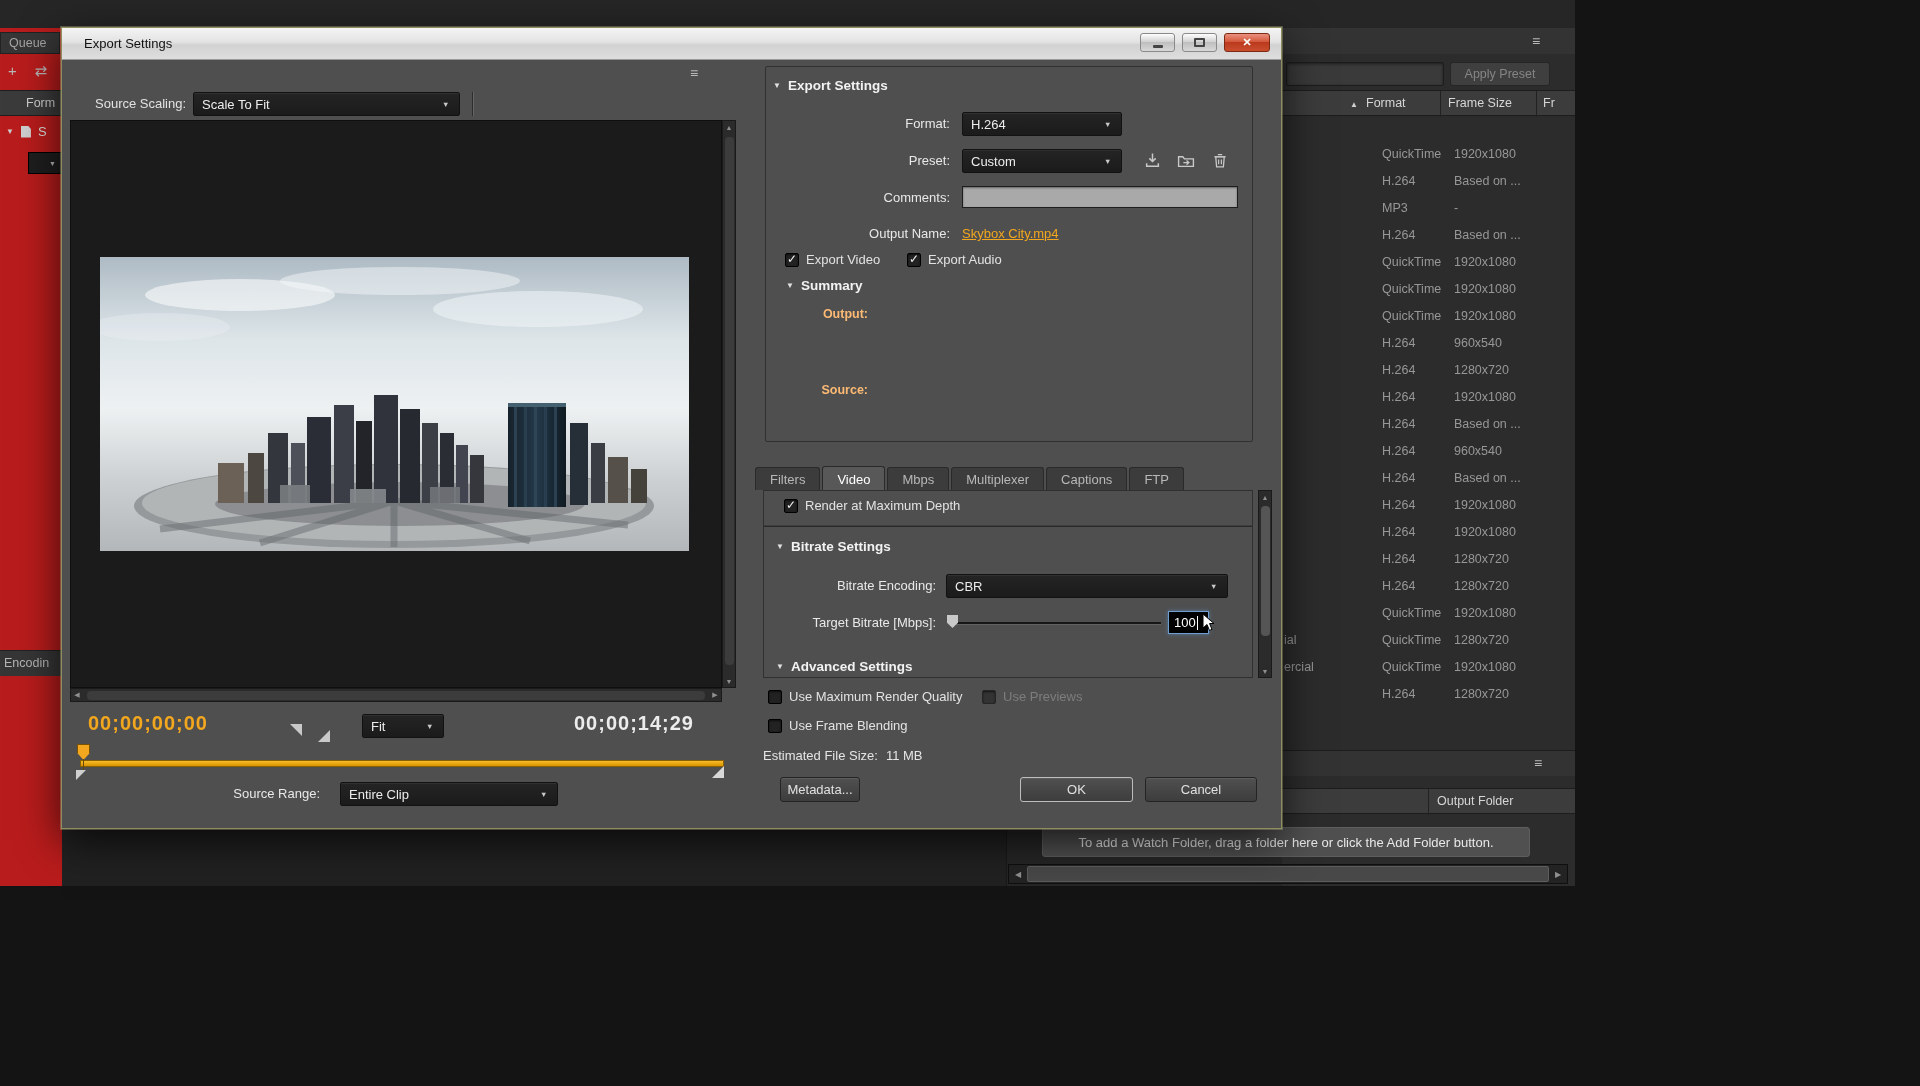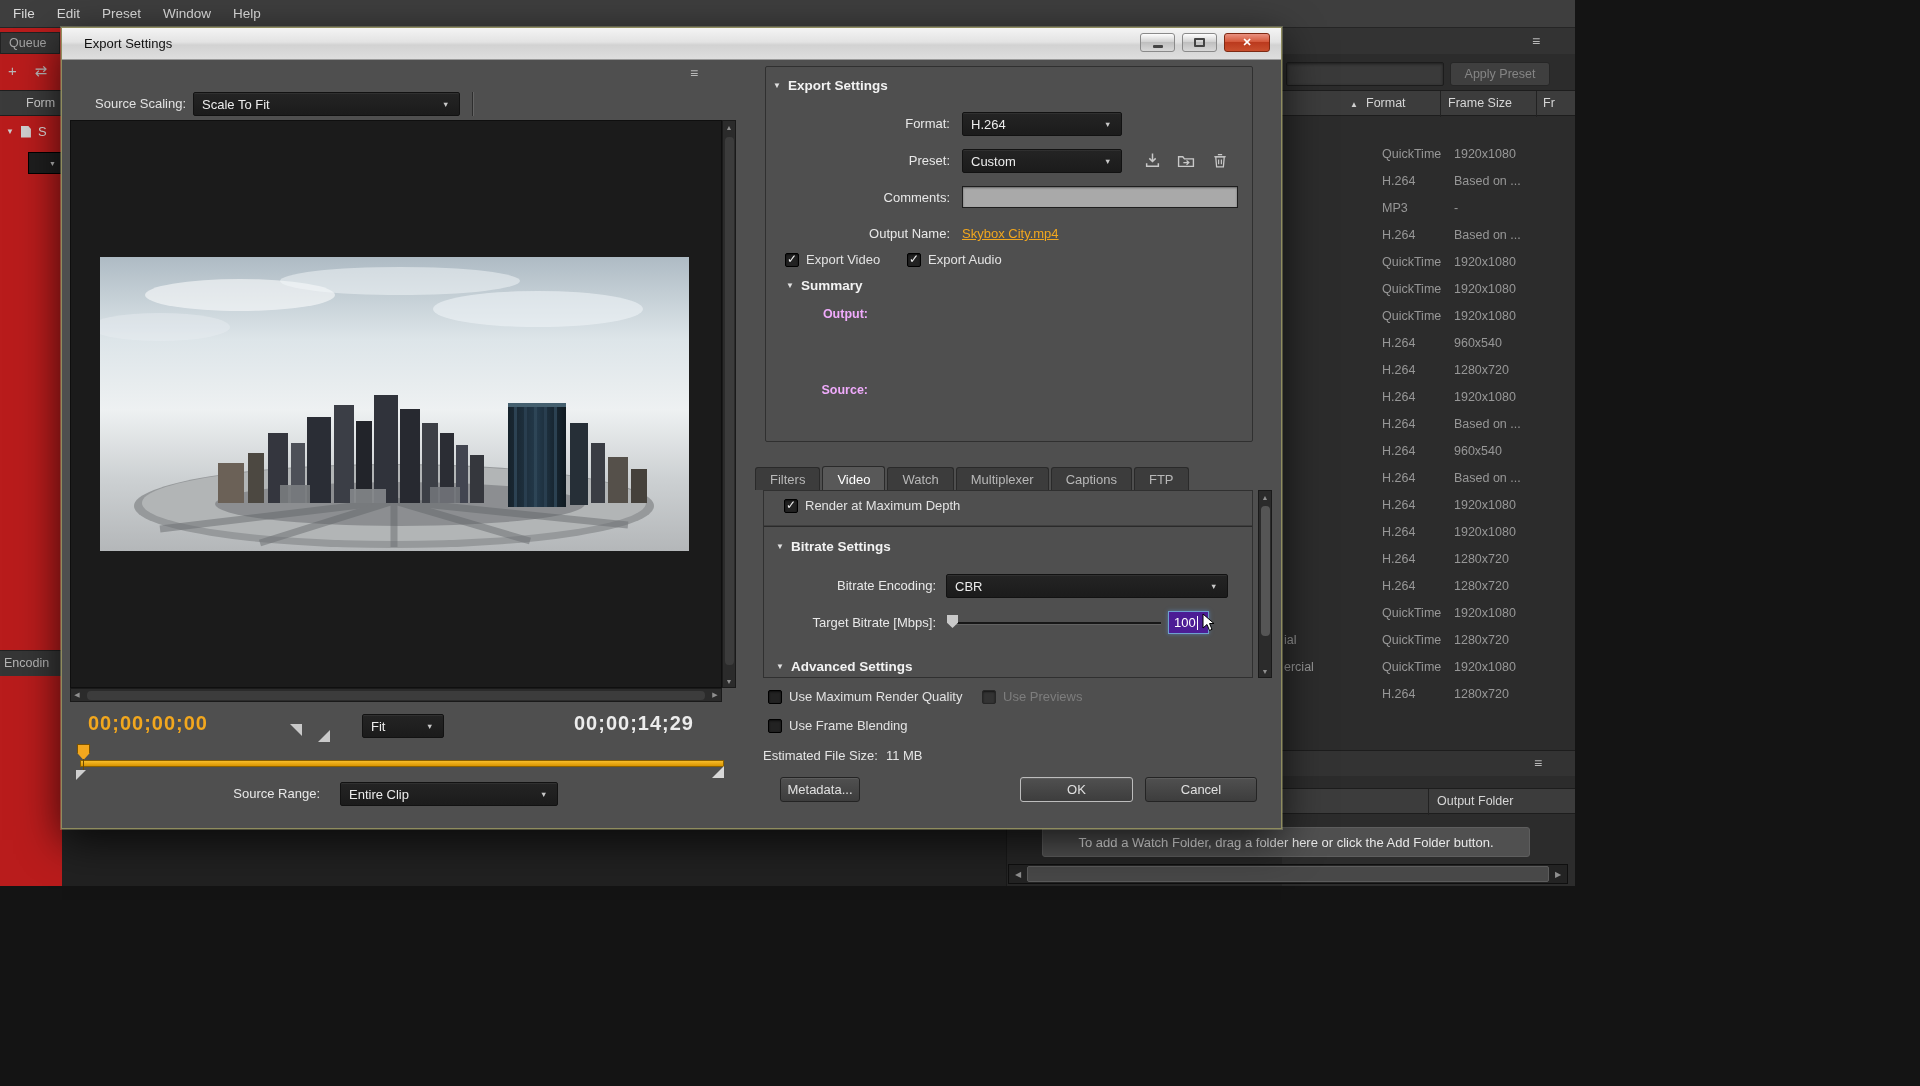--- a/index.html
+++ b/index.html
@@ -144,57 +144,49 @@
   .sech .tri{font-size:8px;color:#e0e0e0;font-weight:normal}
   .flabel{position:absolute;width:188px;text-align:right;line-height:24px;font-size:13px;color:#e8e8e8;white-space:nowrap}
 
   
   .ebox{position:absolute;left:703px;top:38px;width:488px;height:376px;border:1px solid #303030;border-radius:2px}
   .icnbtn{position:absolute;width:22px;height:20px;display:flex;align-items:center;justify-content:center}
   .comments-field{position:absolute;left:900px;top:158px;width:276px;height:22px;background:#a9a9a9;
     border:1px solid #1e1e1e;box-shadow:inset 0 1px 2px rgba(0,0,0,.4);font-size:13px;padding:0 5px;color:#111}
   .outlink{position:absolute;left:900px;top:194px;line-height:24px;font-size:13px;color:#f2a71e;
     text-decoration:underline;white-space:nowrap;cursor:default}
-  .sumlabel{position:absolute;width:106px;text-align:right;font-weight:bold;font-size:12.5px;color:#f0abfc;line-height:17px}
+  .sumlabel{position:absolute;width:106px;text-align:right;font-weight:bold;font-size:12.5px;color:#fdba74;line-height:17px}
   .sumlines{position:absolute;left:812px}
   .sum-line{font-size:12.5px;color:#e3e3e3;line-height:17px;white-space:nowrap}
   .stabs{position:absolute;left:693px;top:438px;height:25px;display:flex;align-items:center}
   .stab{height:23px;line-height:23px;padding:0 14px;font-size:13px;color:#b8b8b8;background:#3c3c3c;
     border:1px solid #2a2a2a;border-bottom:none;border-radius:3px 3px 0 0;margin-right:2px}
   .stab.active{background:#585858;color:#fff;height:25px;line-height:25px}
   .vbox{position:absolute;left:701px;top:462px;width:490px;height:188px;border:1px solid #303030;overflow:hidden}
   .vbox .divider{position:absolute;left:0;top:34px;width:100%;height:1px;background:#3e3e3e;box-shadow:0 1px 0 #2a2a2a}
   .slider-track{position:absolute;left:187px;top:131px;width:210px;height:2px;background:#171717;
     box-shadow:0 1px 0 #616161}
   .slider-thumb{position:absolute;left:183px;top:124px;width:11px;height:13px;background:#c9c9c9;
     clip-path:polygon(0 0,100% 0,100% 60%,50% 100%,0 60%)}
-  .valbox{position:absolute;left:404px;top:120px;width:41px;height:23px;background:#4c1d95;
+  .valbox{position:absolute;left:404px;top:120px;width:41px;height:23px;background:#000000;
     border:1px solid #6e9fd0;box-shadow:0 0 4px rgba(90,140,200,.7);display:flex;align-items:center;
     padding-left:5px;color:#fff;font-size:13px}
   .caret{display:inline-block;width:1px;height:14px;background:#fff;margin-left:1px}
   .cursor{position:absolute;left:438px;top:122px;z-index:5}
   .vscroll2{left:1196px;top:462px;width:14px;height:188px}
   .vscroll2 .thumb{position:absolute;left:2px;top:15px;width:9px;height:130px;background:#555;border-radius:4px}
   .fsize{position:absolute;left:701px;top:718px;display:flex;gap:8px;font-size:13px;color:#e5e5e5;line-height:20px}
 </style>
 </head>
 <body>
 
 <div id="root">
 
   <div class="app">
 
-    <div class="menubar">
-
-    <span class="menu-item">File</span>
-        <span class="menu-item">Edit</span>
-        <span class="menu-item">Preset</span>
-        <span class="menu-item">Window</span>
-        <span class="menu-item">Help</span>
-      </div>
 
     <div class="bg-left">
       <div class="q-tab">Queue</div>
       <div class="q-icons">
         <span>+</span>
         <span>⇄</span>
       </div>
       <div class="q-head">
         <span>Form</span>
       </div>
@@ -562,21 +554,21 @@
       <span>Summary</span>
     </div>
 
     <span class="sumlabel" style="left:700px;top:278px">Output:</span>
     <span class="sumlabel" style="left:700px;top:354px">Source:</span>
 
     <div class="stabs">
 
     <span class="stab">Filters</span>
         <span class="stab active">Video</span>
-        <span class="stab">Watch</span>
+        <span class="stab">Mbps</span>
         <span class="stab">Multiplexer</span>
         <span class="stab">Captions</span>
         <span class="stab">FTP</span>
       </div>
 
     <div class="vbox">
       <div class="chk" style="left:20px;top:7px">
         <span class="box">
             <span class="mark">✓</span>
           </span>

